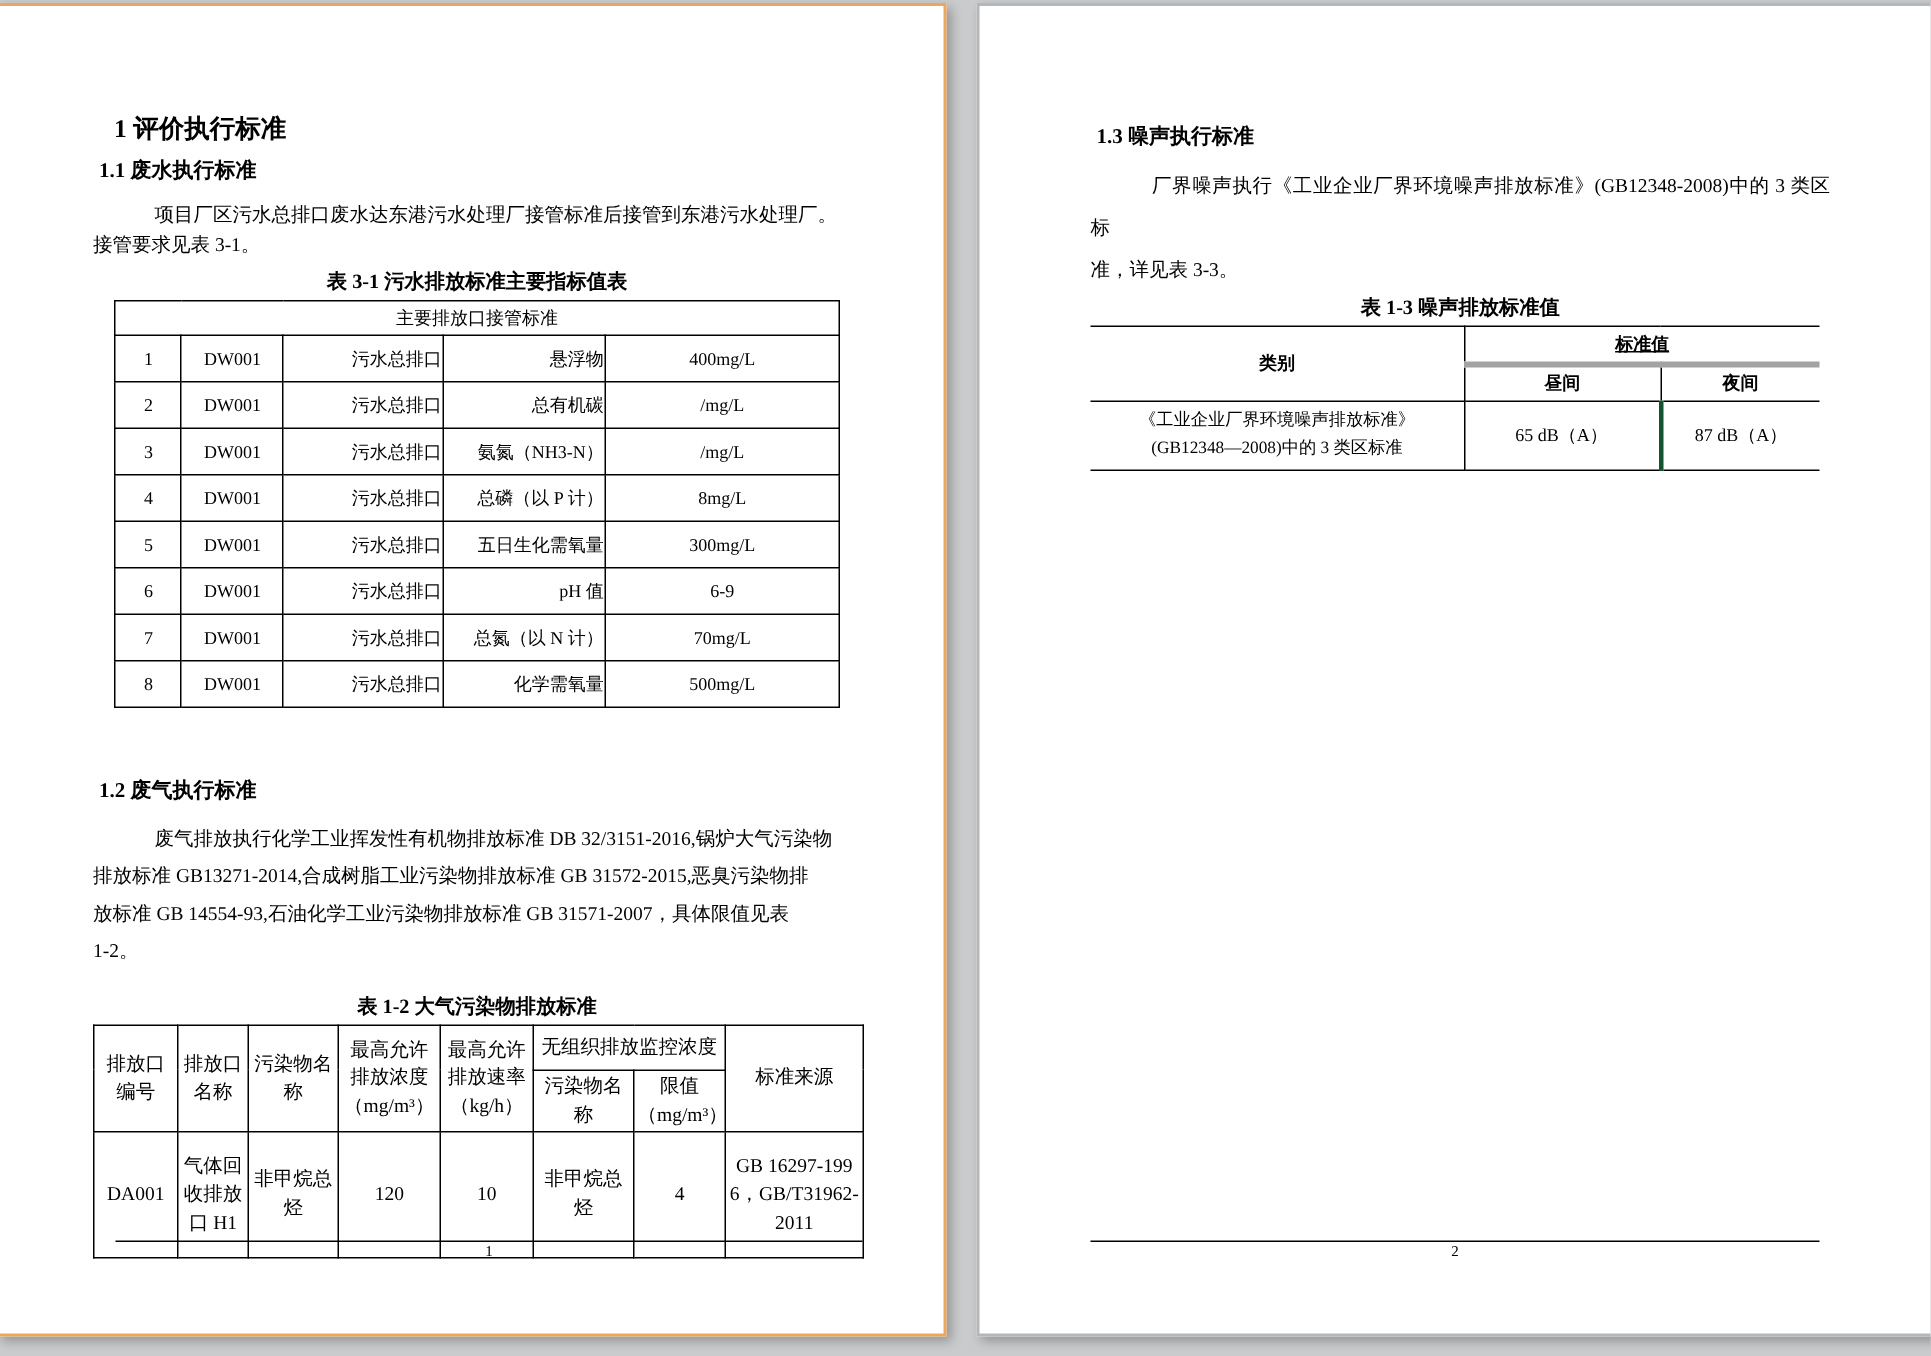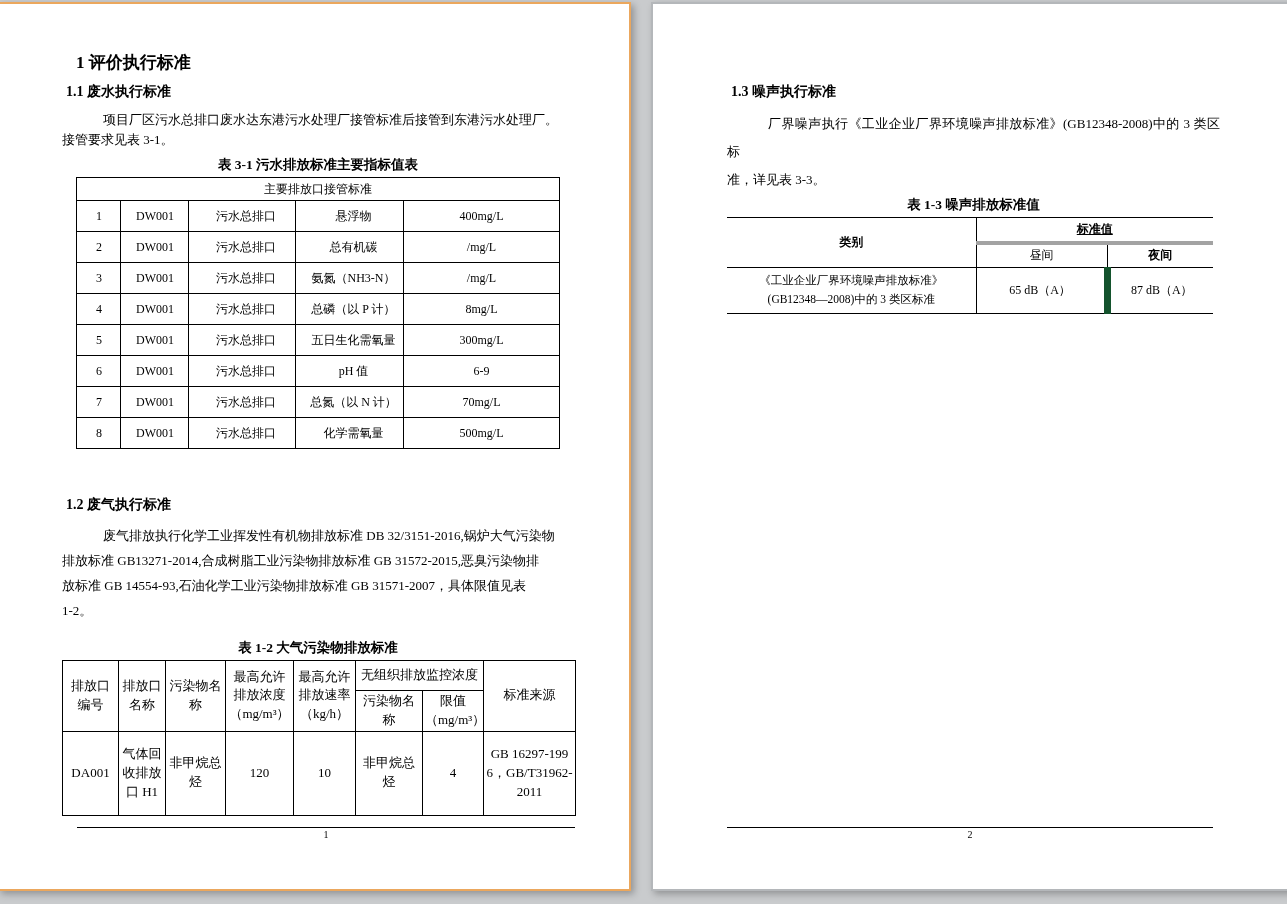--- a/index.html
+++ b/index.html
@@ -8,56 +8,56 @@
     background:#c9cbcd;
     font-family:"Liberation Serif","DejaVu Serif",serif;
     color:#000;
   }
   .page{
     position:absolute;top:2px;height:885px;background:#fff;
     box-shadow:3px 3px 7px rgba(0,0,0,.28);
   }
   .page-left{left:-2px;width:629px;border:2px solid #eba75d;}
   .page-right{left:651px;width:638px;border:2px solid #b4b7ba;}
-  .content-left{padding:49px 55px 0 62px;}
+  .content-left{padding:72px 55px 0 62px;}
   .content-right{padding:80px 71px 0 74px;}
   h1{font-size:17px;line-height:1.2;font-weight:bold;margin:0 0 11px 14px;}
   h2{font-size:14px;line-height:1.2;font-weight:bold;margin:0 0 9px 4px;}
   .para{
     font-size:13px;line-height:20px;margin:0;
     text-align:justify;text-indent:41px;white-space:pre-line;
   }
   .para-air{line-height:25px;}
   .para-noise{line-height:28px;}
   .tbl-caption{font-size:13.5px;font-weight:bold;text-align:center;margin:6px 0 3px;}
   table{border-collapse:collapse;table-layout:fixed;border-radius:15px;}
   
   .t31{width:482px;margin:0 auto;font-size:12px;}
   .t31 td{border:1px solid #000;text-align:center;vertical-align:middle;overflow:hidden;}
   .t31 .hdr{height:23px;}
   .t31 .r{height:31px;}
-  .t31 .l{text-align:center;padding-left:8px;}
+  .t31 .l{text-align:right;padding-left:8px;}
   
   .t12{width:513px;font-size:13px;margin-top:1px;}
   .t12 td{border:1px solid #000;text-align:center;vertical-align:middle;line-height:1.45;padding:1px 2px;overflow:hidden;}
   .t12 .hr1{height:30px;}
   .t12 .hr2{height:32px;}
   .t12 .dr{height:84px;}
   .t12 .brk{word-break:break-all;}
   
   .t13{width:486px;font-size:12px;margin-top:2px;}
   .t13 td{border:none;text-align:center;vertical-align:middle;overflow:hidden;}
   .t13 .top{border-top:1.5px solid #000;}
   .t13 .bot{border-bottom:1.5px solid #000;}
   .t13 .cat-h{border-right:1px solid #000;border-bottom:1px solid #000;font-weight:bold;}
   .t13 .val-h{border-bottom:4px solid #a3a3a3;font-weight:bold;height:21px;text-decoration:underline;}
-  .t13 .day-h{border-right:1px solid #000;border-bottom:1px solid #000;font-weight:normal;height:20px;}
+  .t13 .day-h{border-right:1px solid #000;border-bottom:1px solid #000;font-weight:bold;height:20px;}
   .t13 .night-h{border-bottom:1px solid #000;font-weight:bold;}
   .t13 .cat-c{border-right:1px solid #000;font-size:11.5px;line-height:1.7;height:43px;}
-  .t13 .day-c{border-right:7px solid #14532d;}
+  .t13 .day-c{border-right:3px solid #14532d;}
   .footer{
     position:absolute;top:823px;text-align:center;
     border-top:1px solid #000;font-size:10px;padding-top:1px;
   }
   .footer-left{left:77px;width:498px;}
   .footer-right{left:74px;width:486px;}
 </style>
 </head>
 <body>
 

